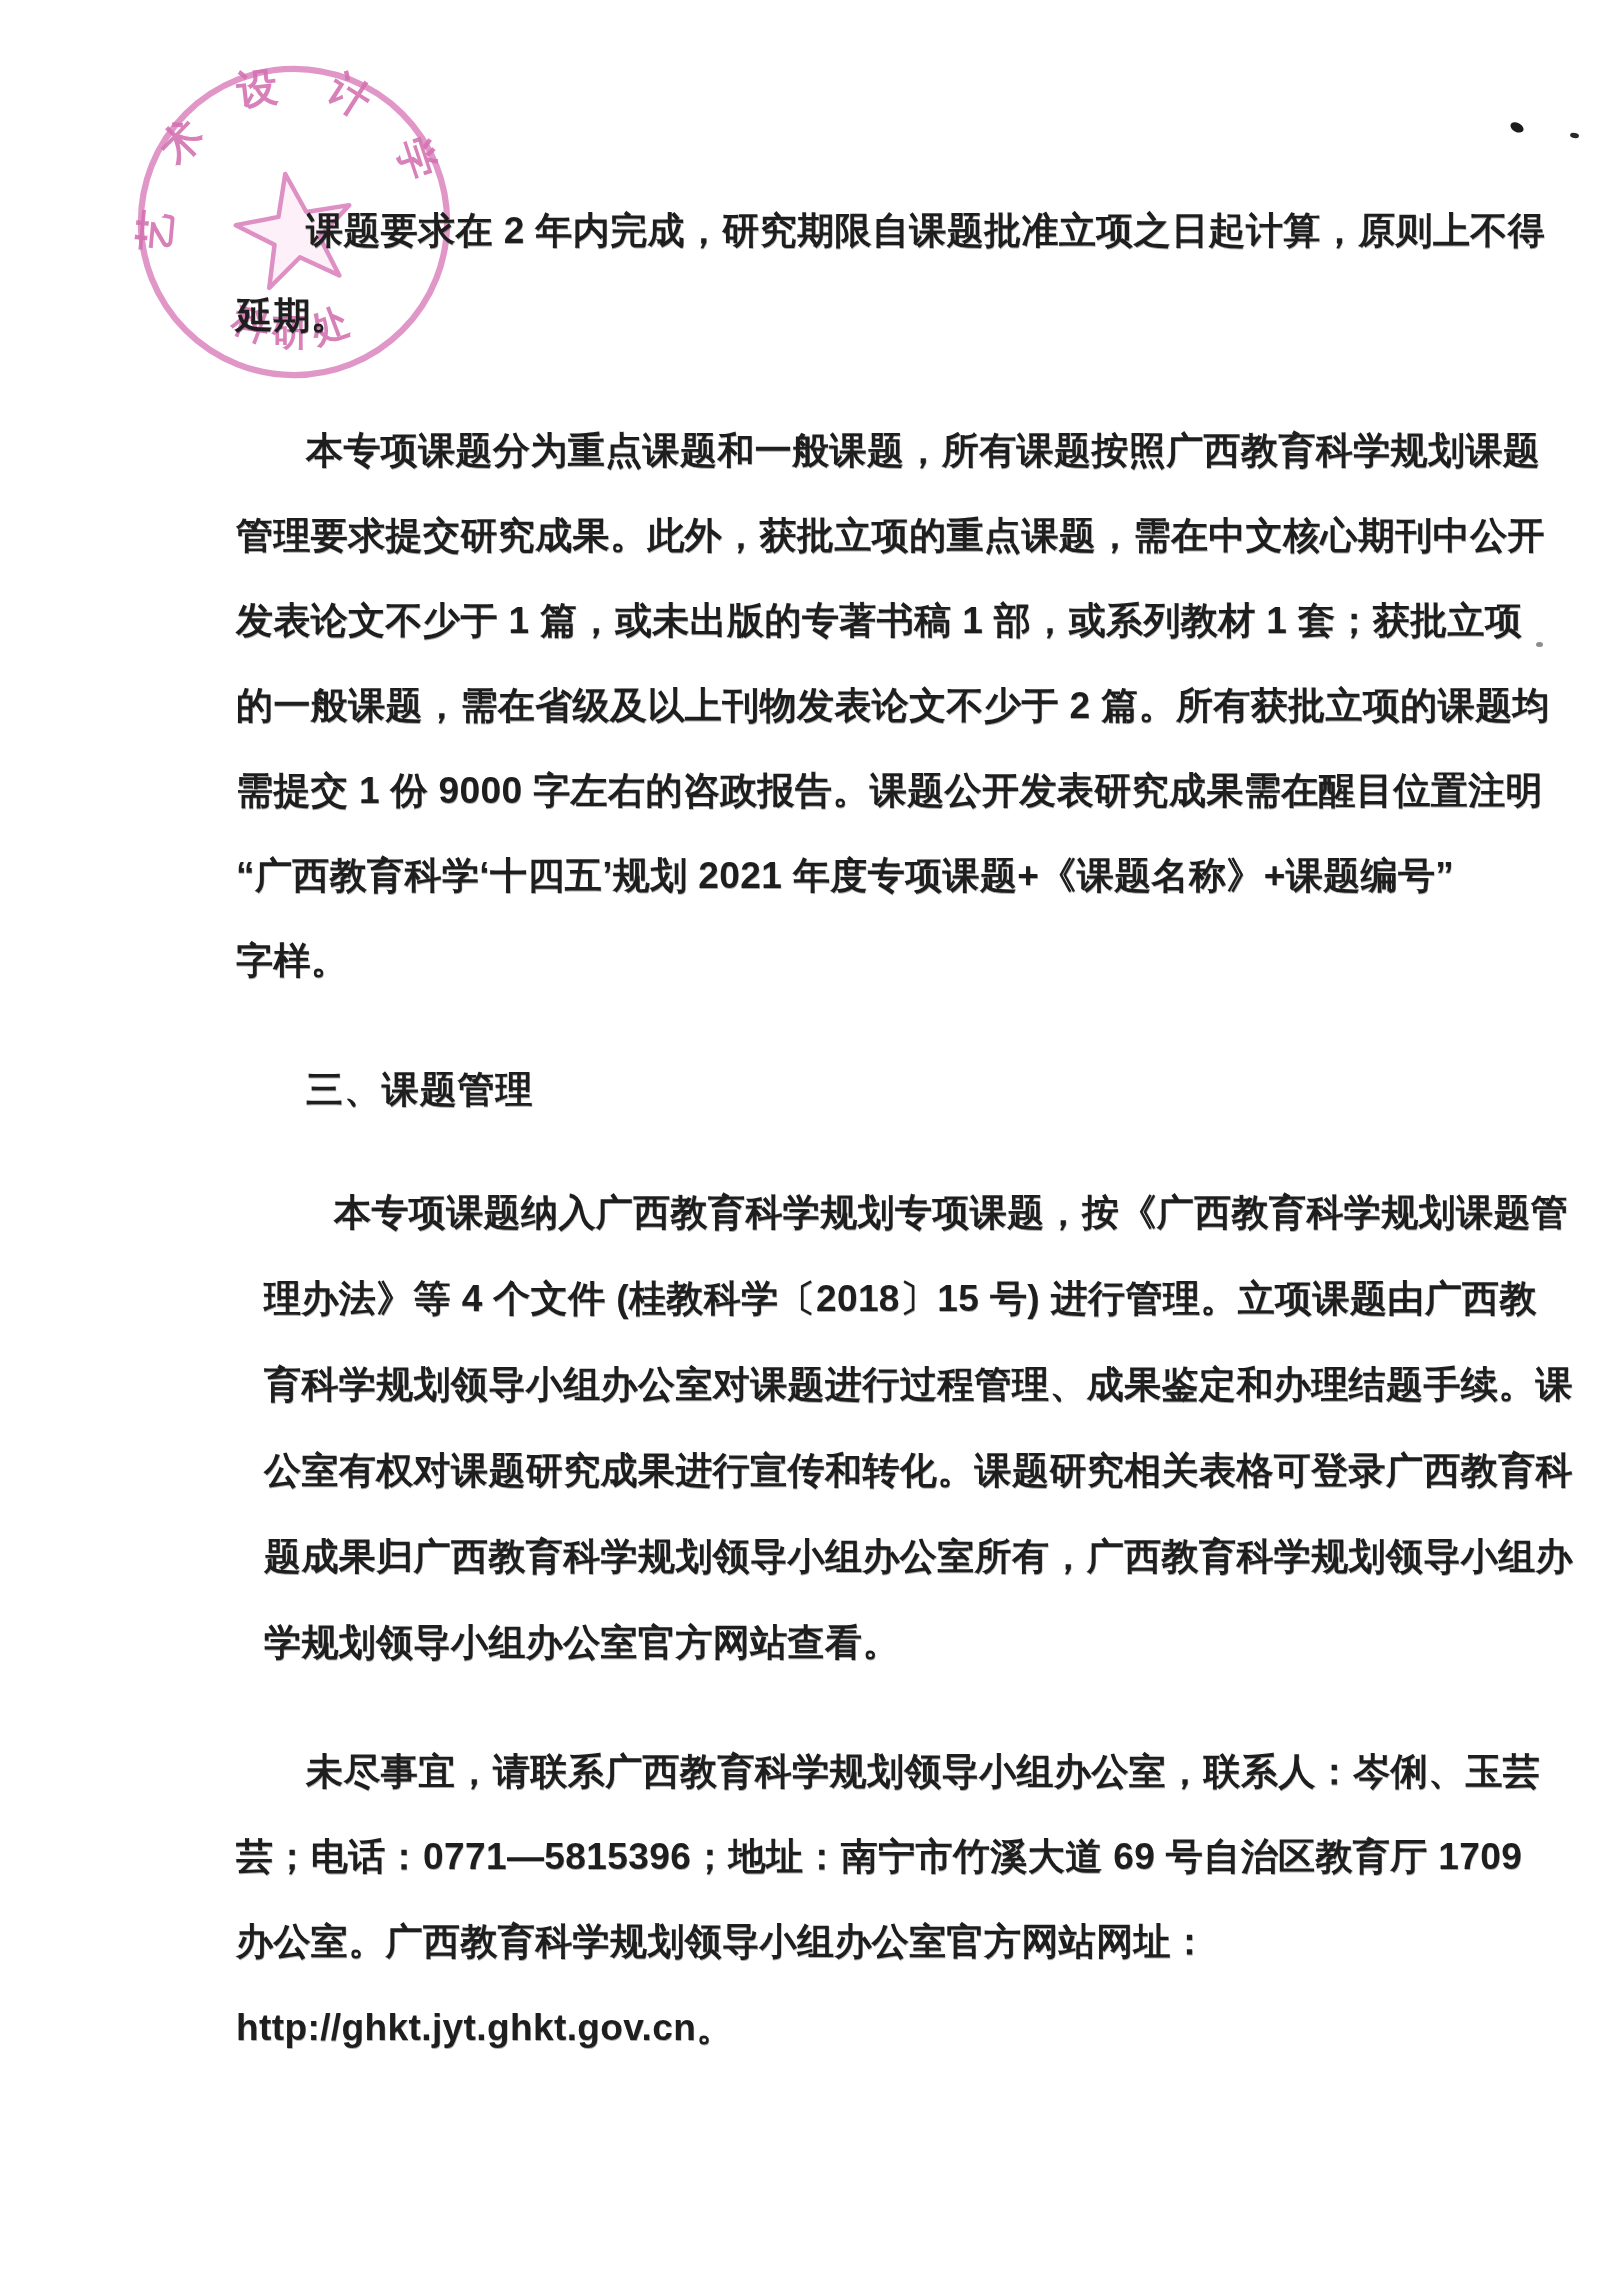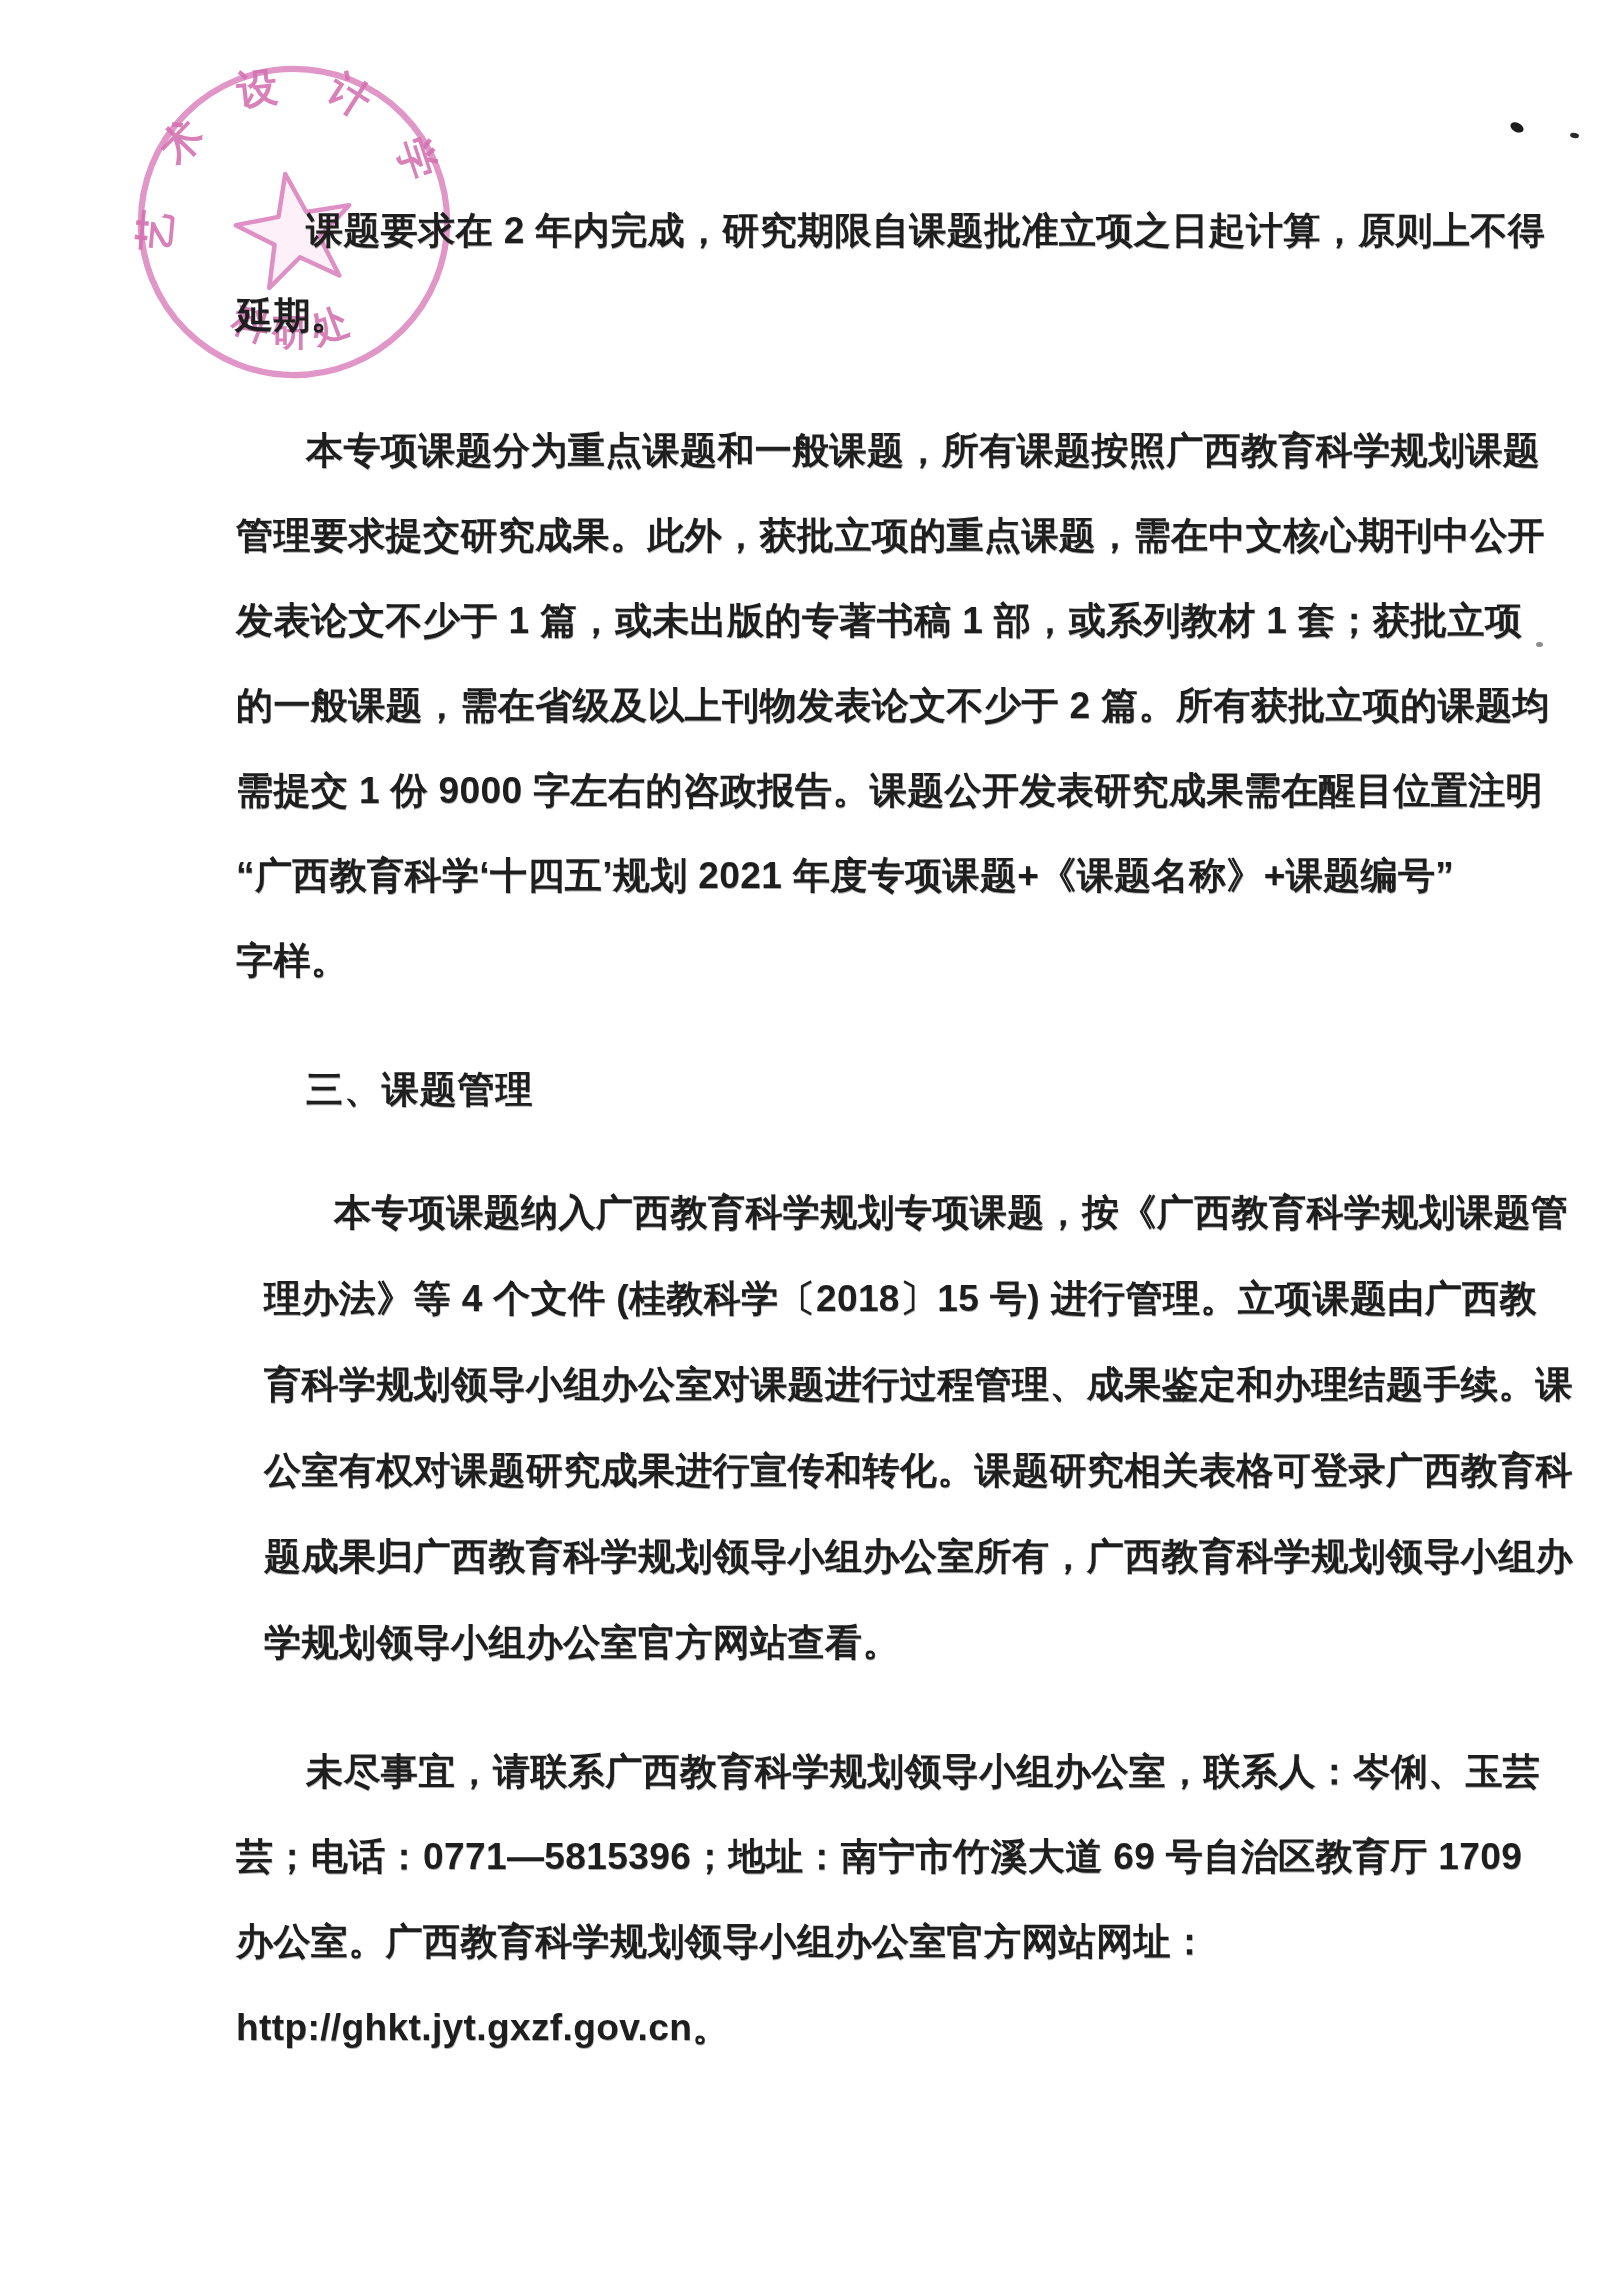--- a/index.html
+++ b/index.html
@@ -107,18 +107,18 @@
       <div class="line short">学规划领导小组办公室官方网站查看。</div>
     </div>
 
     <div class="para" style="top:1729px;">
       <div class="line firstline">未尽事宜，请联系广西教育科学规划领导小组办公室，联系人：岑俐、玉芸</div>
       <div class="line">芸；电话：0771—5815396；地址：南宁市竹溪大道 69 号自治区教育厅 1709</div>
       <div class="line short">办公室。广西教育科学规划领导小组办公室官方网站网址：</div>
     </div>
 
     <div class="para" style="top:1985px;">
-      <div class="line short">http://ghkt.jyt.gxzf.gov.cn。</div>
+      <div class="line short">http://ghkt.jyt.ghkt.gov.cn。</div>
     </div>
 
   </div>
 </div>
 
 
 </body></html>

